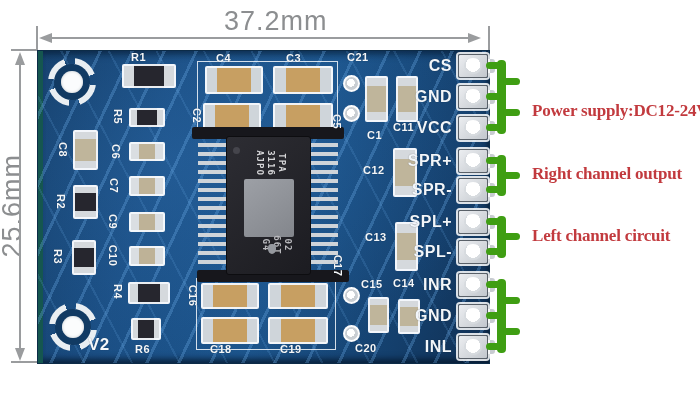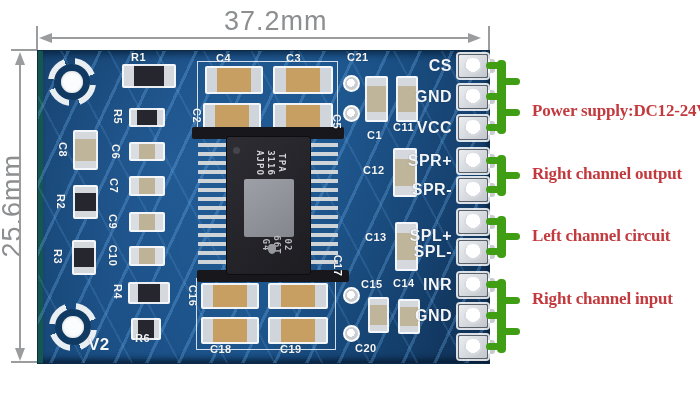--- a/index.html
+++ b/index.html
@@ -158,21 +158,21 @@
   <div class="lbl" style="left:347px;top:51px;">C21</div>
   <div class="lbl" style="left:367px;top:121px;margin-top:8px;">C1</div>
   <div class="lbl" style="left:393px;top:121px;">C11</div>
   <div class="lbl" style="left:363px;top:164px;">C12</div>
   <div class="lbl" style="left:365px;top:231px;">C13</div>
   <div class="lbl" style="left:361px;top:278px;">C15</div>
   <div class="lbl" style="left:393px;top:277px;">C14</div>
   <div class="lbl" style="left:210px;top:343px;">C18</div>
   <div class="lbl" style="left:280px;top:343px;">C19</div>
   <div class="lbl" style="left:355px;top:342px;">C20</div>
-  <div class="lbl" style="left:135px;top:332px;text-align:right;">R6</div>
+  <div class="lbl" style="left:135px;top:343px;text-align:right;">R6</div>
   <div class="lbl" style="left:88px;top:338px;font-size:17px;">V2</div>
 
   <div class="lbl rot" style="left:102px;top:110px;">R5</div>
   <div class="lbl rot" style="left:100px;top:145px;">C6</div>
   <div class="lbl rot" style="left:98px;top:179px;">C7</div>
   <div class="lbl rot" style="left:97px;top:215px;">C9</div>
   <div class="lbl rot" style="left:97px;top:249px;">C10</div>
   <div class="lbl rot" style="left:47px;top:143px;">C8</div>
   <div class="lbl rot" style="left:45px;top:195px;">R2</div>
   <div class="lbl rot" style="left:42px;top:250px;">R3</div>
@@ -180,24 +180,25 @@
   <div class="lbl rot" style="left:181px;top:109px;">C2</div>
   <div class="lbl rot" style="left:321px;top:115px;">C5</div>
   <div class="lbl rot" style="left:177px;top:289px;">C16</div>
   <div class="lbl rot" style="left:322px;top:259px;">C17</div>
 
   <div class="pin-label" style="top:57px;">CS</div>
   <div class="pin-label" style="top:88px;">GND</div>
   <div class="pin-label" style="top:119px;">VCC</div>
   <div class="pin-label" style="top:152px;">SPR+</div>
   <div class="pin-label" style="top:181px;">SPR-</div>
-  <div class="pin-label" style="top:213px;margin-top:14px;">SPL+</div>
+  <div class="pin-label" style="top:213px;">SPL+</div>
   <div class="pin-label" style="top:243px;">SPL-</div>
   <div class="pin-label" style="top:276px;">INR</div>
   <div class="pin-label" style="top:307px;">GND</div>
+  <div class="pin-label" style="top:338px;">INL</div>
 
   <div class="nub" style="top:59px;"></div>
   <div class="nub" style="top:90px;"></div>
   <div class="nub" style="top:121px;"></div>
   <div class="nub" style="top:154px;"></div>
   <div class="nub" style="top:183px;"></div>
   <div class="nub" style="top:215px;"></div>
   <div class="nub" style="top:245px;"></div>
   <div class="nub" style="top:278px;"></div>
   <div class="nub" style="top:309px;"></div>
@@ -234,15 +235,14 @@
   <div class="gr" style="left:497px;top:279px;width:9px;height:74px;"></div>
   <div class="gr" style="left:486px;top:281px;width:14px;height:7px;"></div>
   <div class="gr" style="left:486px;top:312px;width:14px;height:7px;"></div>
   <div class="gr" style="left:486px;top:343px;width:14px;height:7px;"></div>
   <div class="gr" style="left:503px;top:297px;width:17px;height:7px;"></div>
   <div class="gr" style="left:503px;top:328px;width:17px;height:7px;"></div>
 
   <div class="ann" style="top:101px;">Power supply:DC12-24V</div>
   <div class="ann" style="top:164px;">Right channel output</div>
   <div class="ann" style="top:226px;">Left channel circuit</div>
-  <div class="ann" style="top:289px;">Right channel input</div>
 
 </div>
 
 </body></html>

